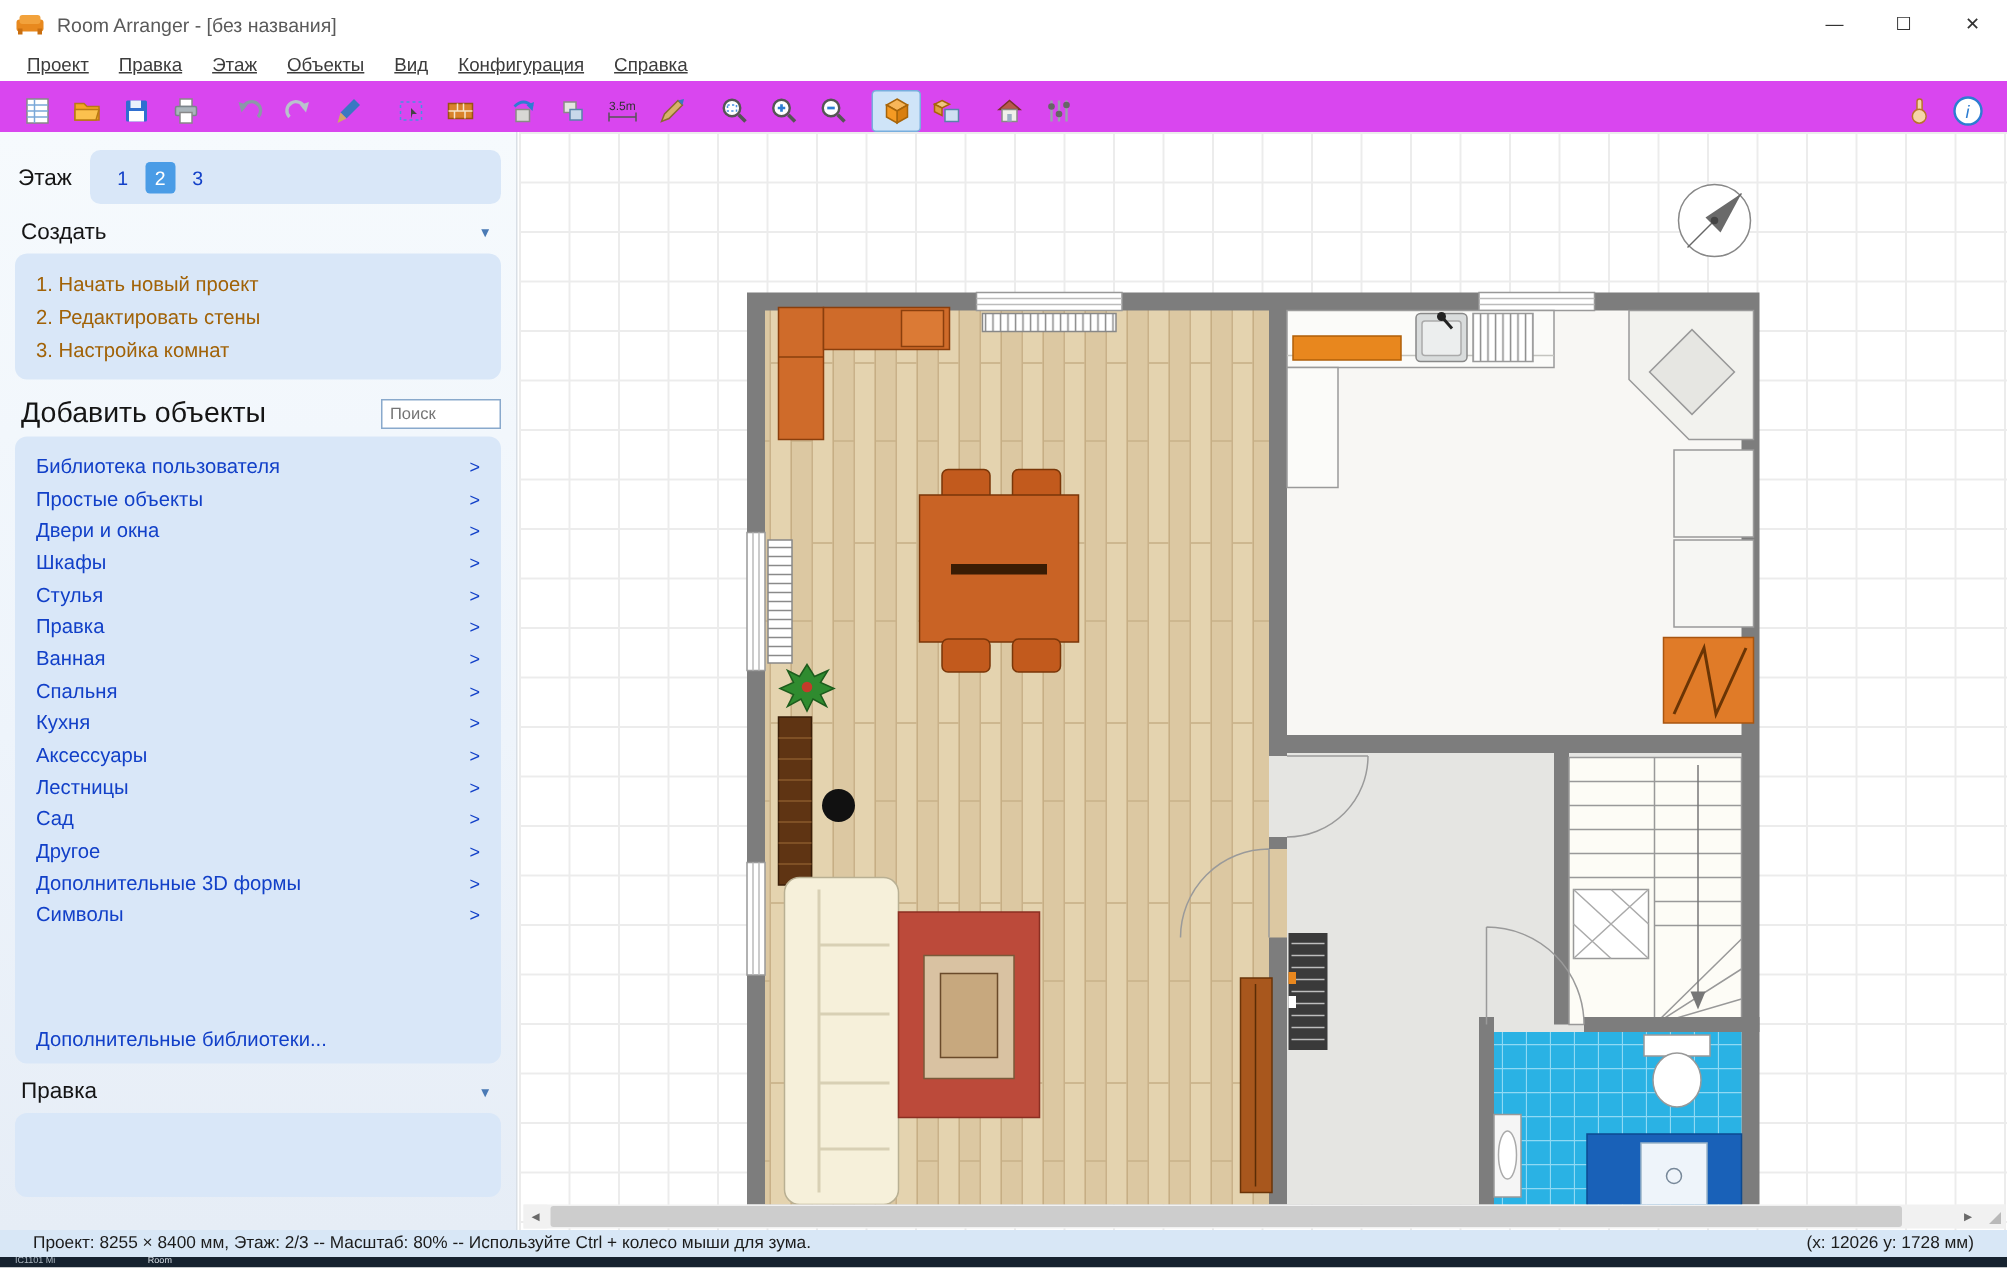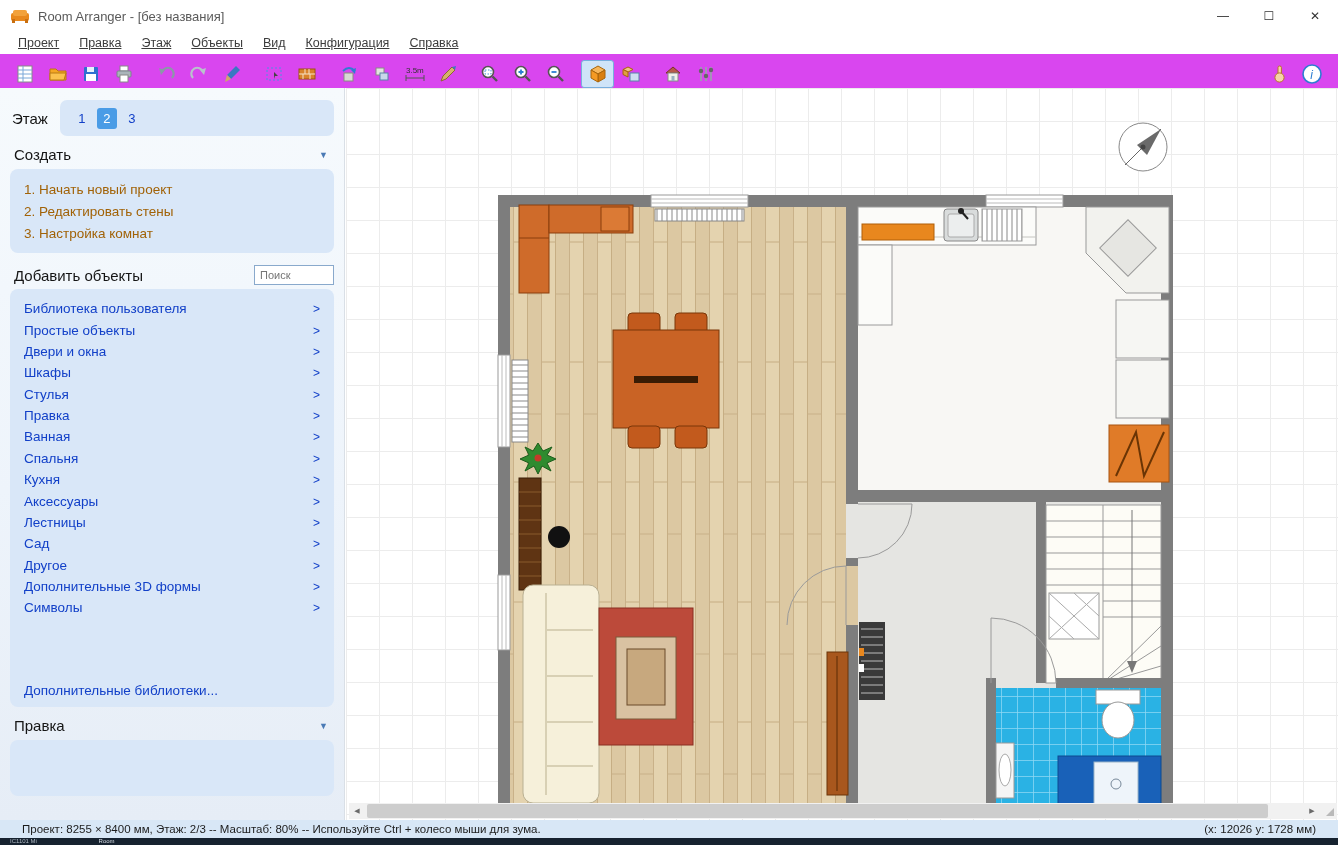--- a/index.html
+++ b/index.html
@@ -32,21 +32,21 @@
   .floor-row { display:flex; align-items:center; margin:12px 10px 4px 12px; }
   .floor-label { font-size:15px; color:#151515; margin-right:12px; }
   .floor-tabs { flex:1; height:36px; background:#d9e7f8; border-radius:7px; display:flex; align-items:center; padding-left:12px; gap:5px; }
   .floor-tab { min-width:20px; height:21px; display:flex; align-items:center; justify-content:center; font-size:13px; color:#1240c8; border-radius:3px; padding:0 3px;}
   .floor-tab.active { background:#4a9ce6; color:#fff; }
   .section-header { display:flex; align-items:center; margin:10px 16px 6px 14px; font-size:15px; color:#151515; }
   .collapse-ic { margin-left:auto; font-size:9px; color:#4a7ab5; }
   .panel { background:#d9e7f8; border-radius:8px; margin:2px 10px; padding:9px 14px; }
   .create-item { font-size:13.5px; color:#a16207; padding:3.5px 0; }
   .objects-header { display:flex; align-items:center; margin:12px 10px 4px 14px; }
-  .objects-title { font-size:15px; color:#151515; }
+  .objects-title { font-size:19px; color:#151515; }
   .search-input { margin-left:auto; width:80px; height:20px; font-size:11px; border:1px solid #89a9cc; padding:1px 5px; font-family:"Liberation Sans", sans-serif; color:#555; }
   .objects-panel { height:418px; display:flex; flex-direction:column; }
   .category { display:flex; align-items:flex-end; font-size:13.5px; color:#1240c8; padding:3.2px 0; }
   .chev { margin-left:auto; font-size:12px; color:#1240c8; }
   .more-link { margin-top:auto; font-size:13.5px; color:#1240c8; padding-top:6px; }
   .edit-panel { height:56px; }
 
   
   .canvas { position:absolute; left:346px; top:88px; right:0; bottom:25px; background:#fff;
             background-image: linear-gradient(#ececec 1px, transparent 1px),

